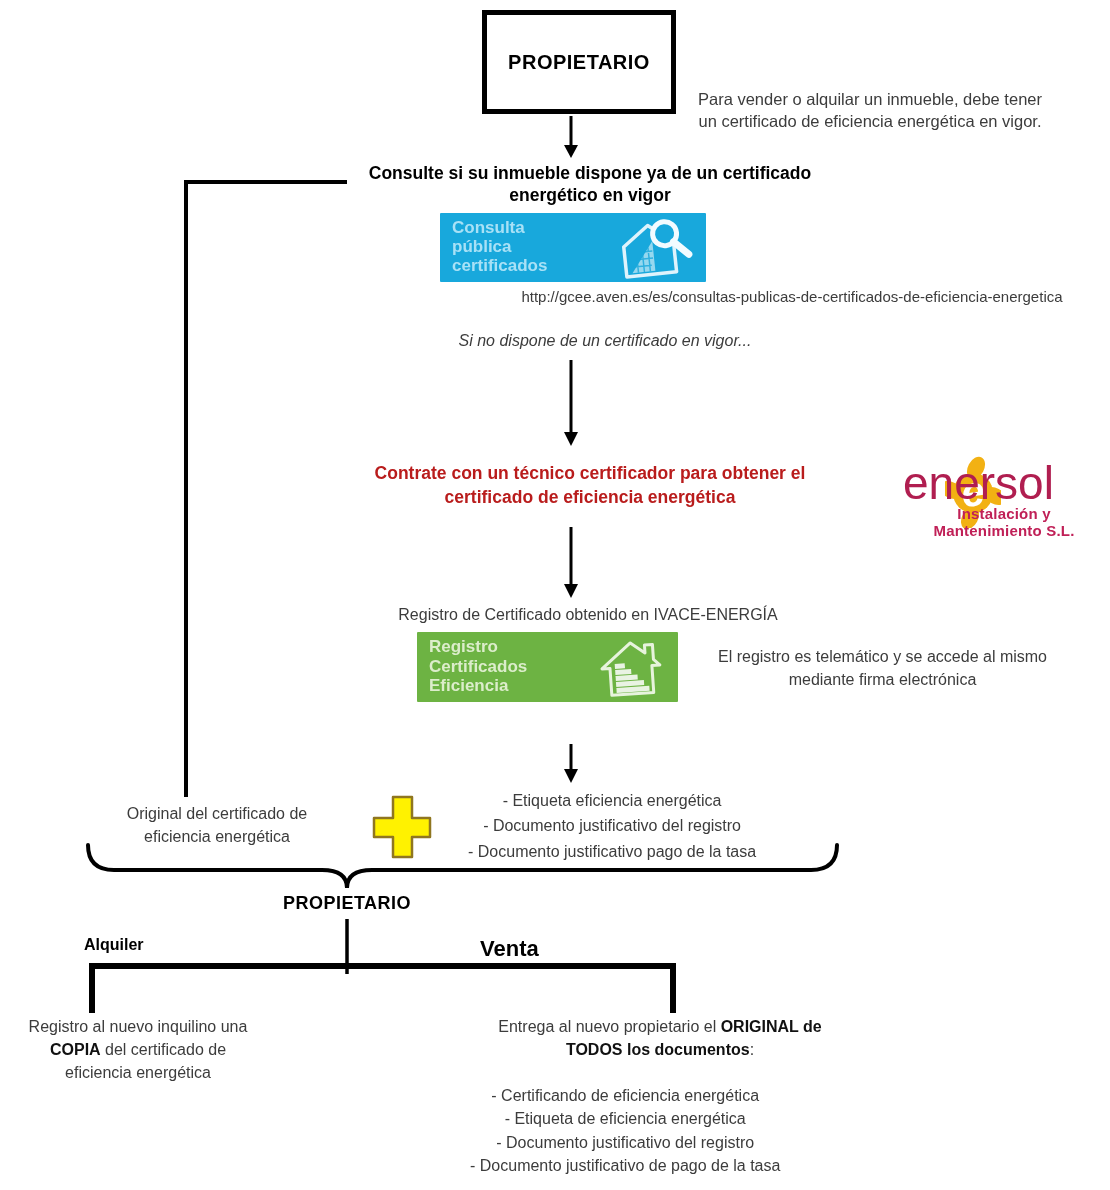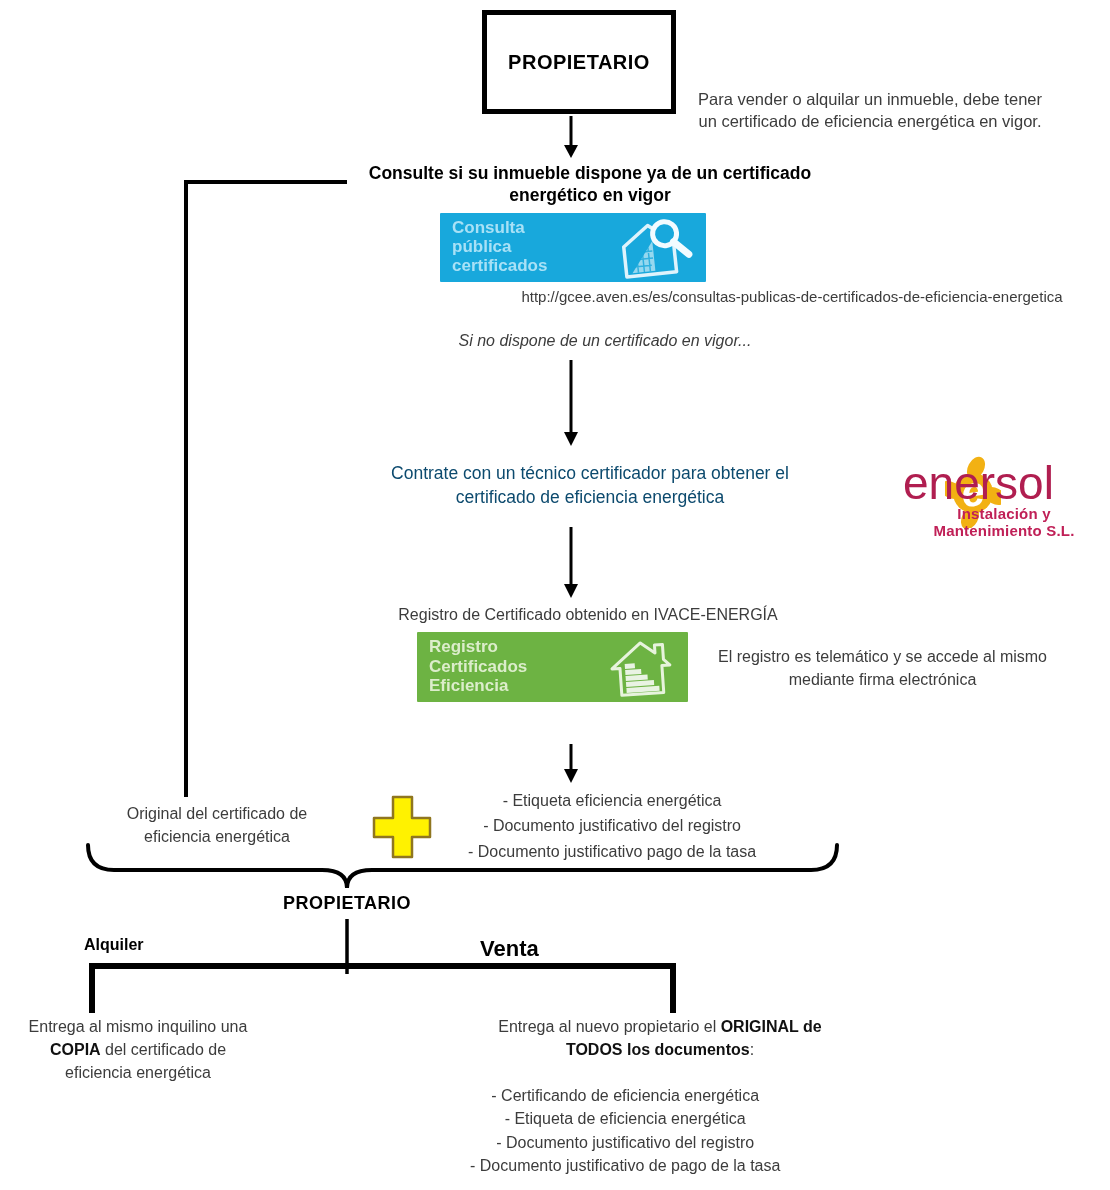--- a/index.html
+++ b/index.html
@@ -18,26 +18,26 @@
   }
   #prop-box .lbl{font-weight:bold;font-size:20px;letter-spacing:.5px;color:#000;}
   #intro{left:660px;top:88px;width:420px;font-size:16.5px;line-height:22px;}
   #consulte-h{left:340px;top:162px;width:500px;font-weight:bold;font-size:17.5px;line-height:22px;color:#000;}
   .badge{border-radius:1px;z-index:2;}
   #badge-consulta{left:440px;top:213px;width:266px;height:69px;background:#18a8dc;}
   #badge-consulta .btxt{position:absolute;left:12px;top:5px;font-weight:bold;font-size:17px;line-height:19px;color:#a8e1f6;}
   #badge-consulta svg{position:absolute;right:10px;top:3px;}
   #url{left:452px;top:288px;width:640px;font-size:15px;margin-left:20px;}
   #sino{left:440px;top:332px;width:330px;font-size:16px;font-style:italic;}
-  #contrate-h{left:350px;top:461px;width:480px;font-weight:normal;font-size:17.5px;line-height:24px;color:#0c4a6e;}
+  #contrate-h{left:350px;top:461px;width:480px;font-weight:bold;font-size:17.5px;line-height:24px;color:#b91c1c;}
   #enersol{left:843px;top:456px;width:260px;height:72px;}
   #enersol-word{position:absolute;left:60px;top:0px;font-size:46px;font-weight:normal;color:#b01e50;letter-spacing:0px;}
   #enersol-sub{position:absolute;left:62px;top:49px;font-size:15px;font-weight:bold;color:#c02057;letter-spacing:.2px;}
   #registro-title{left:388px;top:606px;width:400px;font-size:16px;}
-  #badge-registro{left:417px;top:632px;width:261px;height:70px;background:#6db343;padding-left:10px;}
+  #badge-registro{left:417px;top:632px;width:261px;height:70px;background:#6db343;}
   #badge-registro .btxt{position:absolute;left:12px;top:5px;font-weight:bold;font-size:17px;line-height:19.5px;color:#dcedcb;}
   #badge-registro svg{position:absolute;right:12px;top:4px;}
   #telematico{left:685px;top:645px;width:395px;font-size:16px;line-height:23px;}
   #genera{left:440px;top:714px;width:330px;font-size:16px;}
   #auto-list{left:468px;top:788px;font-size:16px;line-height:25.3px;}
   #original{left:98px;top:802px;width:238px;font-size:16px;line-height:23px;}
   #prop2{left:277px;top:893px;width:140px;font-weight:bold;font-size:18px;letter-spacing:.5px;color:#000;}
   #alquiler-lbl{left:84px;top:936px;font-weight:bold;font-size:16px;color:#000;}
   #venta-lbl{left:480px;top:936px;font-weight:bold;font-size:22px;color:#000;}
   #alquiler-txt{left:8px;top:1015px;width:260px;font-size:16px;line-height:23px;}
@@ -162,21 +162,21 @@
   </div>
 
   <div id="original" class="abs txt ctr pre">Original del certificado de
 eficiencia energética</div>
 
   <div id="prop2" class="abs txt ctr">PROPIETARIO</div>
   <div id="alquiler-lbl" class="abs txt">Alquiler</div>
   <div id="venta-lbl" class="abs txt">Venta</div>
 
   <div id="alquiler-txt" class="abs txt ctr">
-    <div><span>Entrega al mismo inquilino una</span></div>
+    <div><span>Registro al nuevo inquilino una</span></div>
     <div><b>COPIA</b><span> del certificado de</span></div>
     <div><span>eficiencia energética</span></div>
   </div>
 
   <div id="venta-txt" class="abs txt ctr">
     <div>
       <span>Entrega al nuevo propietario el </span><b>ORIGINAL de</b>
     </div>
     <div>
       <b>TODOS los documentos</b><span>:</span>

